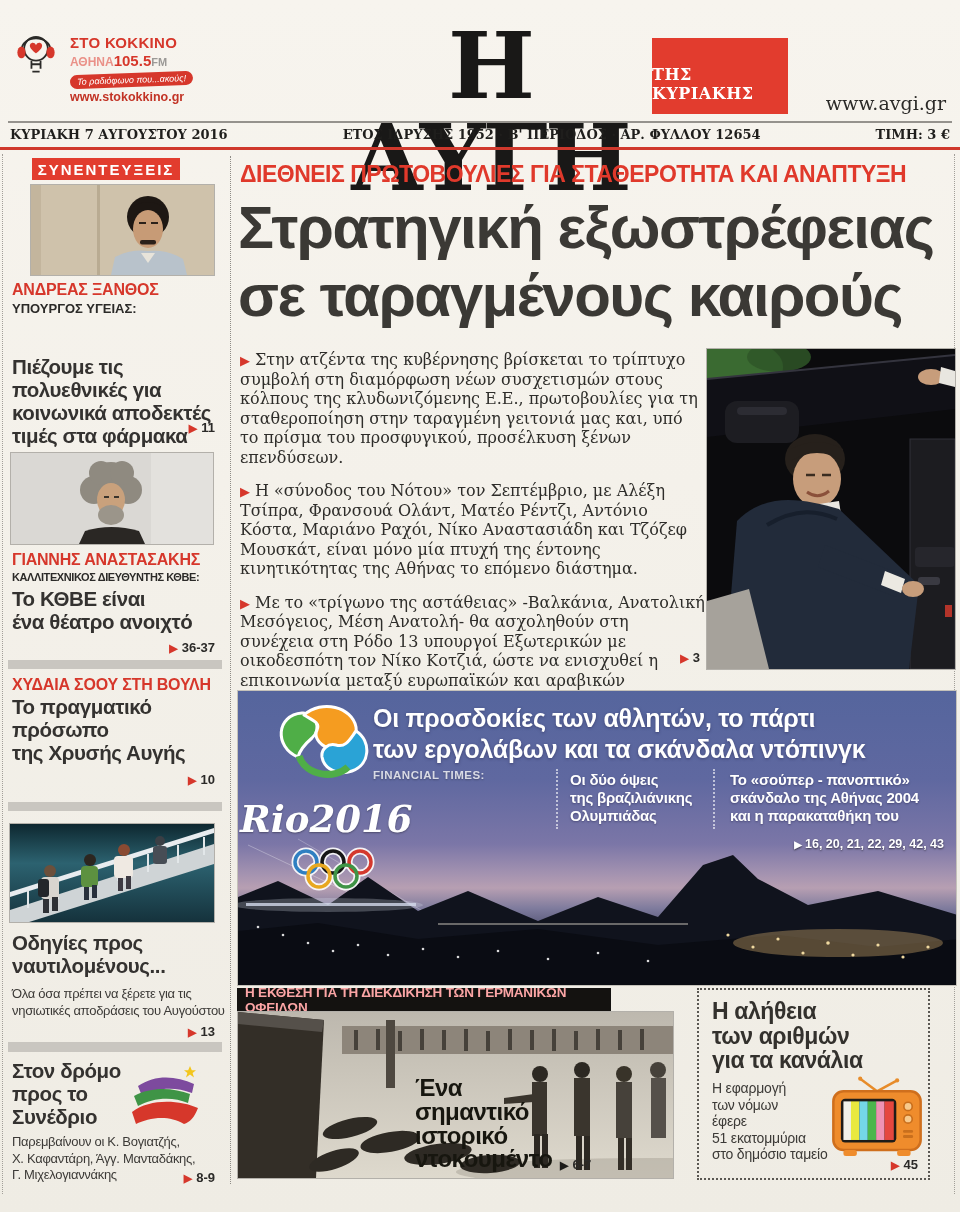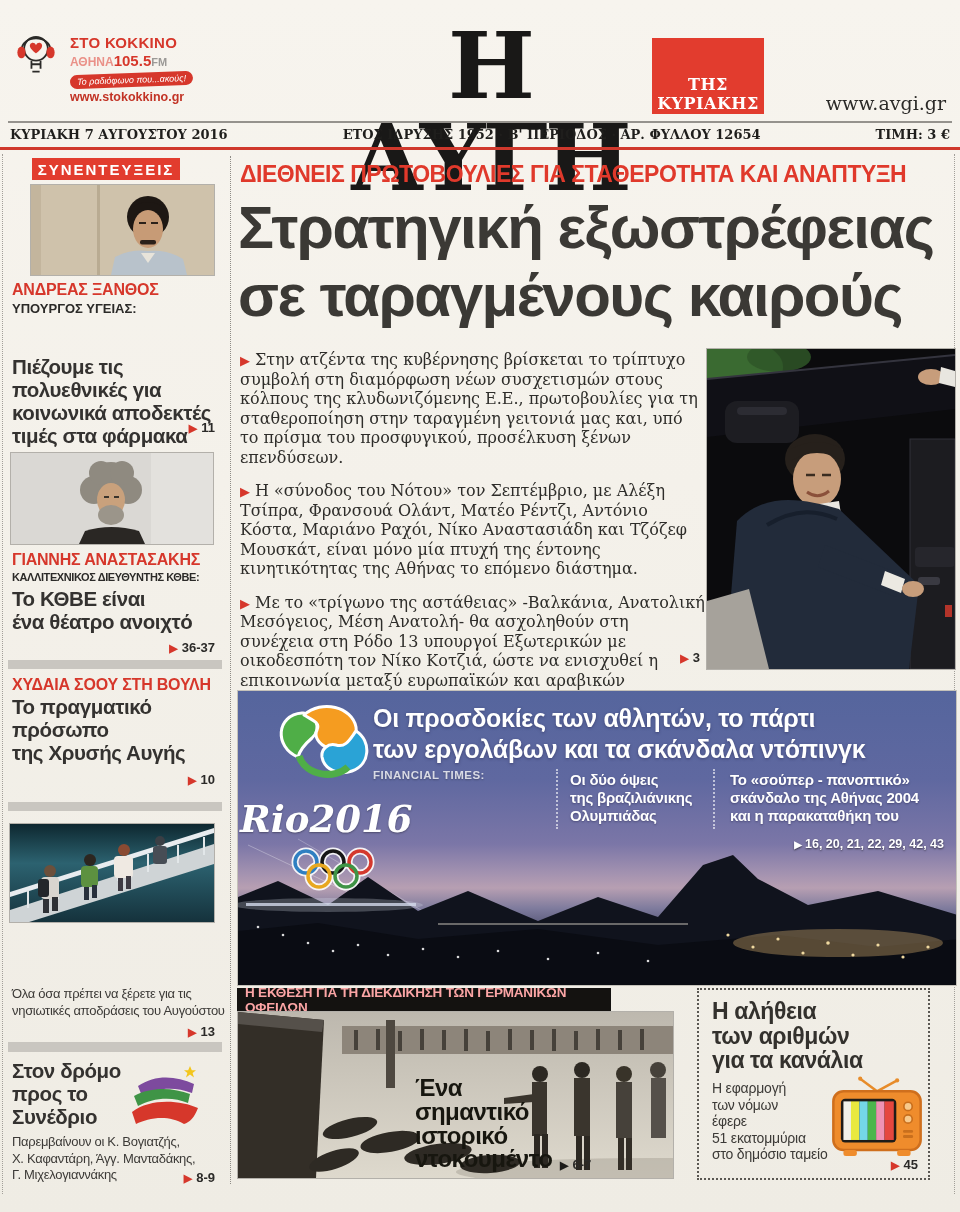--- a/index.html
+++ b/index.html
@@ -16,22 +16,22 @@
   .r-line1{color:#d6372b;font-weight:bold;font-size:15px;letter-spacing:.3px;}
   .r-line2{font-size:12px;margin-top:1px;}
   .r-city{color:#ea9188;font-weight:bold;}
   .r-freq{color:#d6372b;font-weight:bold;font-size:15px;}
   .r-band{color:#9b9996;font-weight:bold;font-size:11px;}
   .r-ribbon{display:inline-block;background:#d6372b;color:#fff;font-style:italic;font-size:9px;
             padding:2px 7px;border-radius:7px;transform:rotate(-2deg);margin-top:4px;}
   .r-url{color:#c23325;font-weight:bold;font-size:12.5px;margin-top:3px;}
   .mast-title{left:322px;top:20px;width:336px;text-align:center;font-weight:bold;font-size:92px;
               line-height:1;letter-spacing:-3px;color:#191817;}
-  .edition{left:652px;top:38px;width:112px;height:76px;background:#e23c2e;display:flex;
-           align-items:flex-end;justify-content:center;padding-bottom:1px;box-sizing:border-box;text-align:center;}
+  .edition{left:652px;top:38px;width:136px;height:76px;background:#e23c2e;display:flex;
+           align-items:flex-end;justify-content:center;padding-bottom:11px;box-sizing:border-box;}
   .edition span{color:#fff;font-weight:bold;font-size:16px;letter-spacing:.5px;}
   .site{right:14px;top:92px;font-size:19px;color:#2b2a28;}
   .rule-gray{left:8px;right:8px;top:121px;height:2px;background:#95928d;}
   .dateline{left:10px;right:10px;top:127px;display:flex;justify-content:space-between;
             font-weight:bold;font-size:13px;color:#1f1e1c;}
   .rule-red{left:0;right:0;top:147px;height:3px;background:#d0382c;}
 
   
   .edge{top:154px;height:1040px;width:0;border-left:1px dotted #a29f99;}
   .col-div{left:230px;top:156px;height:1028px;width:0;border-left:1px dotted #8f8c86;}
@@ -239,20 +239,22 @@
           <rect x="82" y="61" width="5" height="13" fill="#28303c"></rect>
         <circle cx="114" cy="26" r="6" fill="#8a4a32"></circle>
         <rect x="104" y="32" width="19" height="22" rx="4" fill="#efe9e2"></rect>
         <rect x="108" y="54" width="5" height="13" fill="#3d3a42"></rect>
           <rect x="116" y="52" width="5" height="13" fill="#3d3a42"></rect>
         <circle cx="150" cy="17" r="5" fill="#3a3f45"></circle>
         <rect x="143" y="22" width="14" height="18" rx="3" fill="#474d55"></rect>
       </g>
     </svg>
   </div>
+  <div class="abs sb-title pl" style="top:932px;">Οδηγίες προς
+ναυτιλομένους...</div>
   <div class="abs sb-dek pl" style="top:986px;">Όλα όσα πρέπει να ξέρετε για τις
 νησιωτικές αποδράσεις του Αυγούστου</div>
   <div class="abs pref" style="left:12px;top:1024px;width:203px;"><span class="arr">▶</span><span>13</span></div>
 
   <div class="abs divider" style="top:1042px;height:10px;"></div>
 
   <div class="abs sb-title pl" style="top:1060px;width:125px;">Στον δρόμο
 προς το
 Συνέδριο</div>
   <div class="abs" style="left:130px;top:1066px;">

